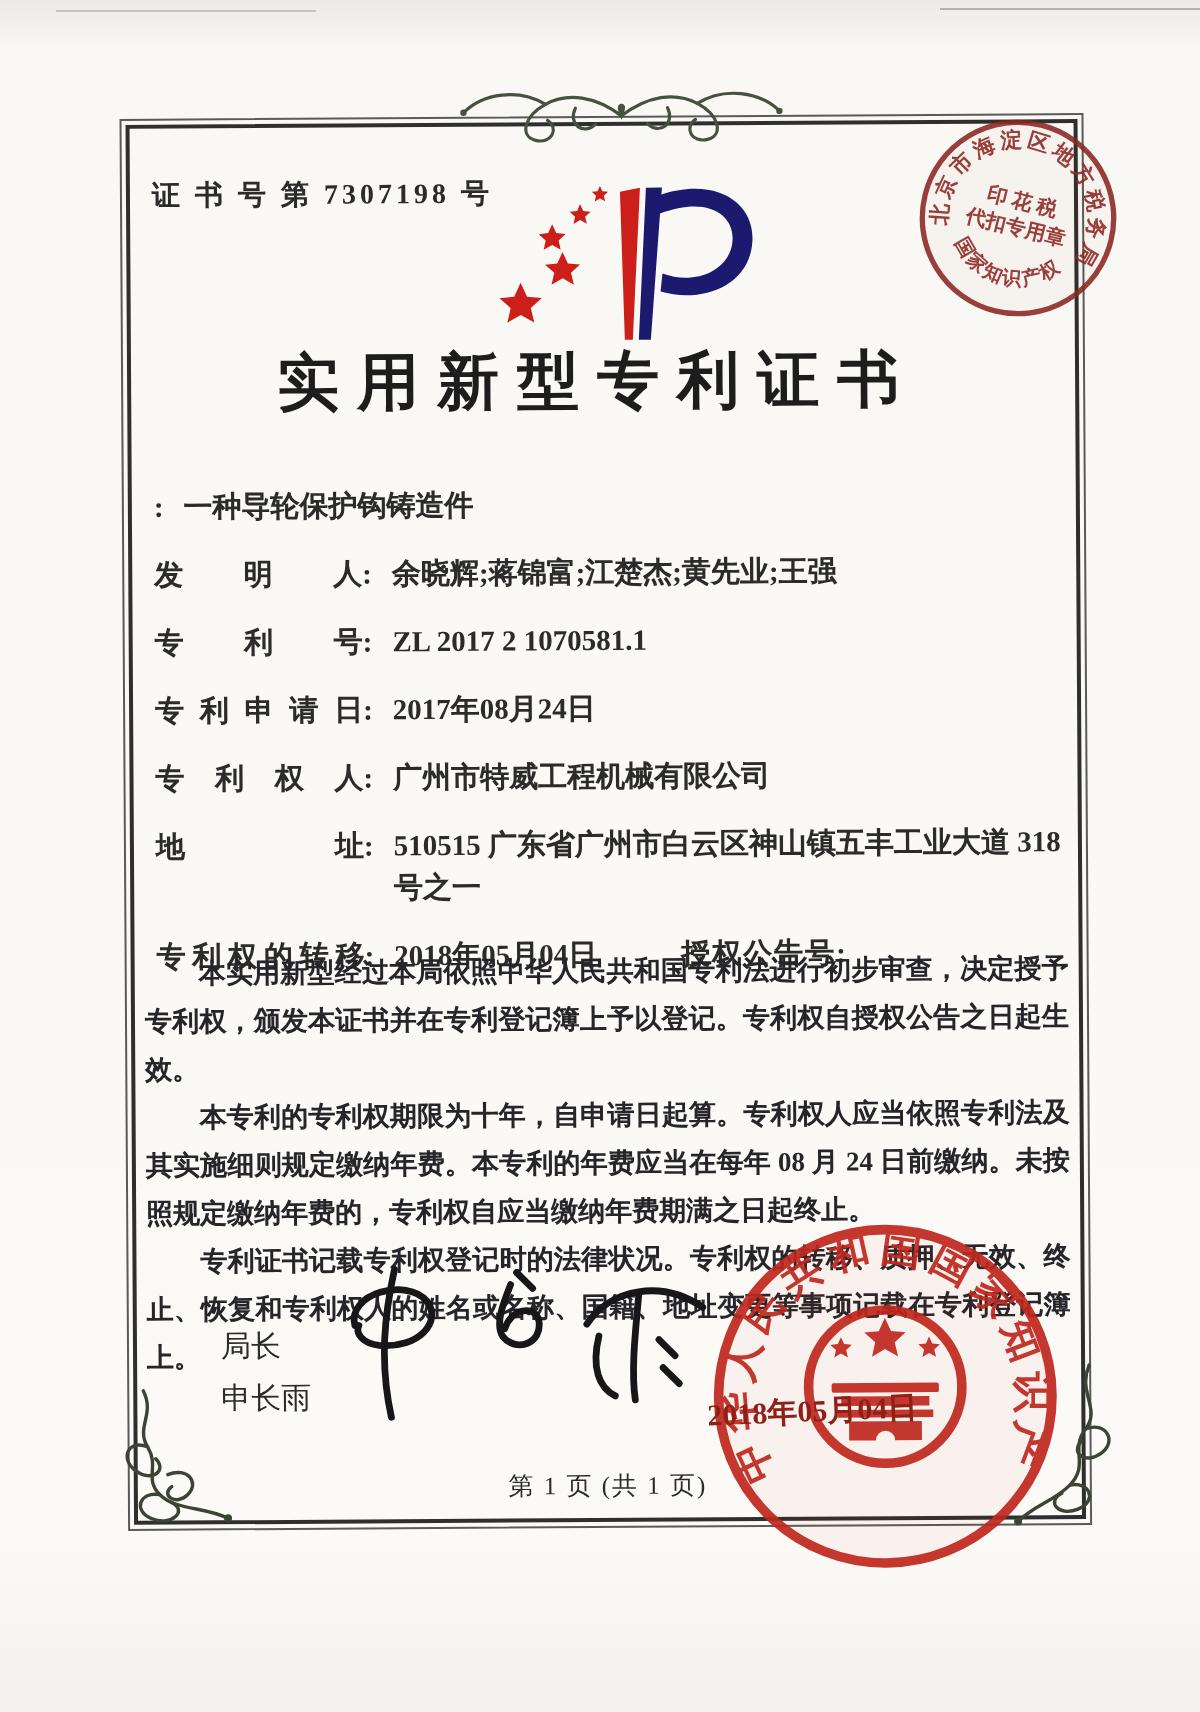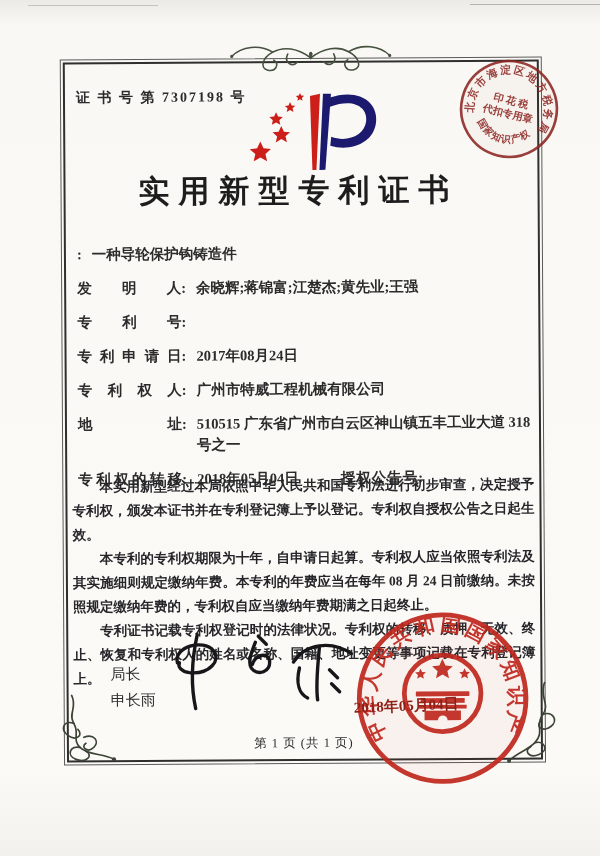--- a/index.html
+++ b/index.html
@@ -124,20 +124,21 @@
         <span class="fvalue">一种导轮保护钩铸造件</span>
       </div>
       <div class="frow">
         <span class="flabel">发明人</span>
           <span class="fcolon">:</span>
         <span class="fvalue">余晓辉;蒋锦富;江楚杰;黄先业;王强</span>
       </div>
       <div class="frow">
         <span class="flabel">专利号</span>
           <span class="fcolon">:</span>
+        <span class="fvalue">ZL 2017 2 1070581.1</span>
       </div>
       <div class="frow">
         <span class="flabel">专利申请日</span>
           <span class="fcolon">:</span>
         <span class="fvalue">2017年08月24日</span>
       </div>
       <div class="frow">
         <span class="flabel">专利权人</span>
           <span class="fcolon">:</span>
         <span class="fvalue">广州市特威工程机械有限公司</span>

